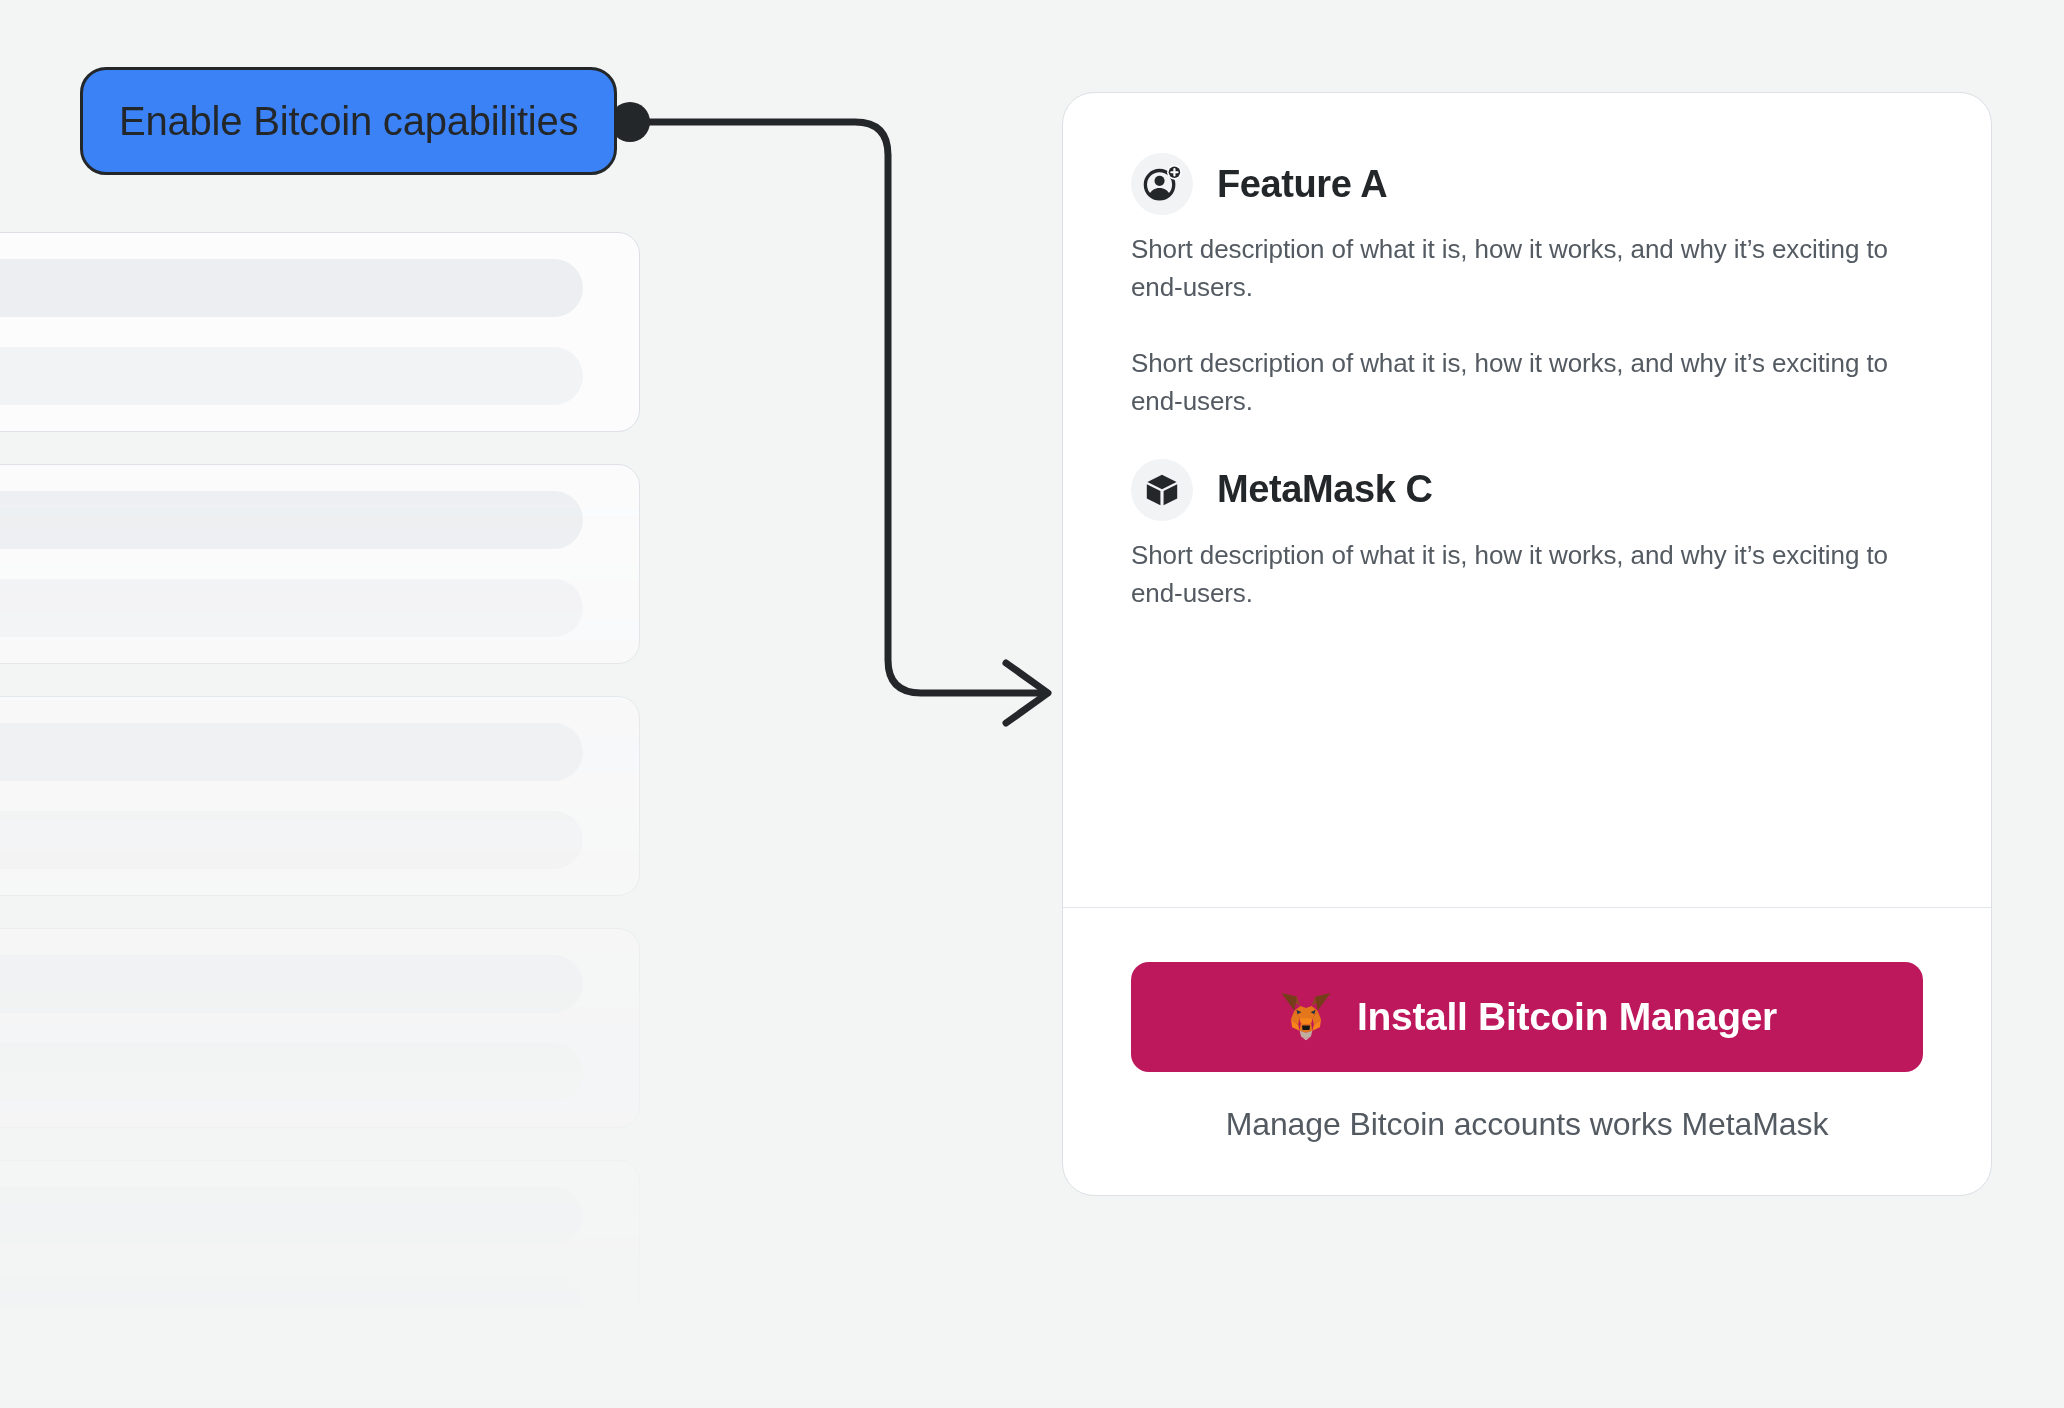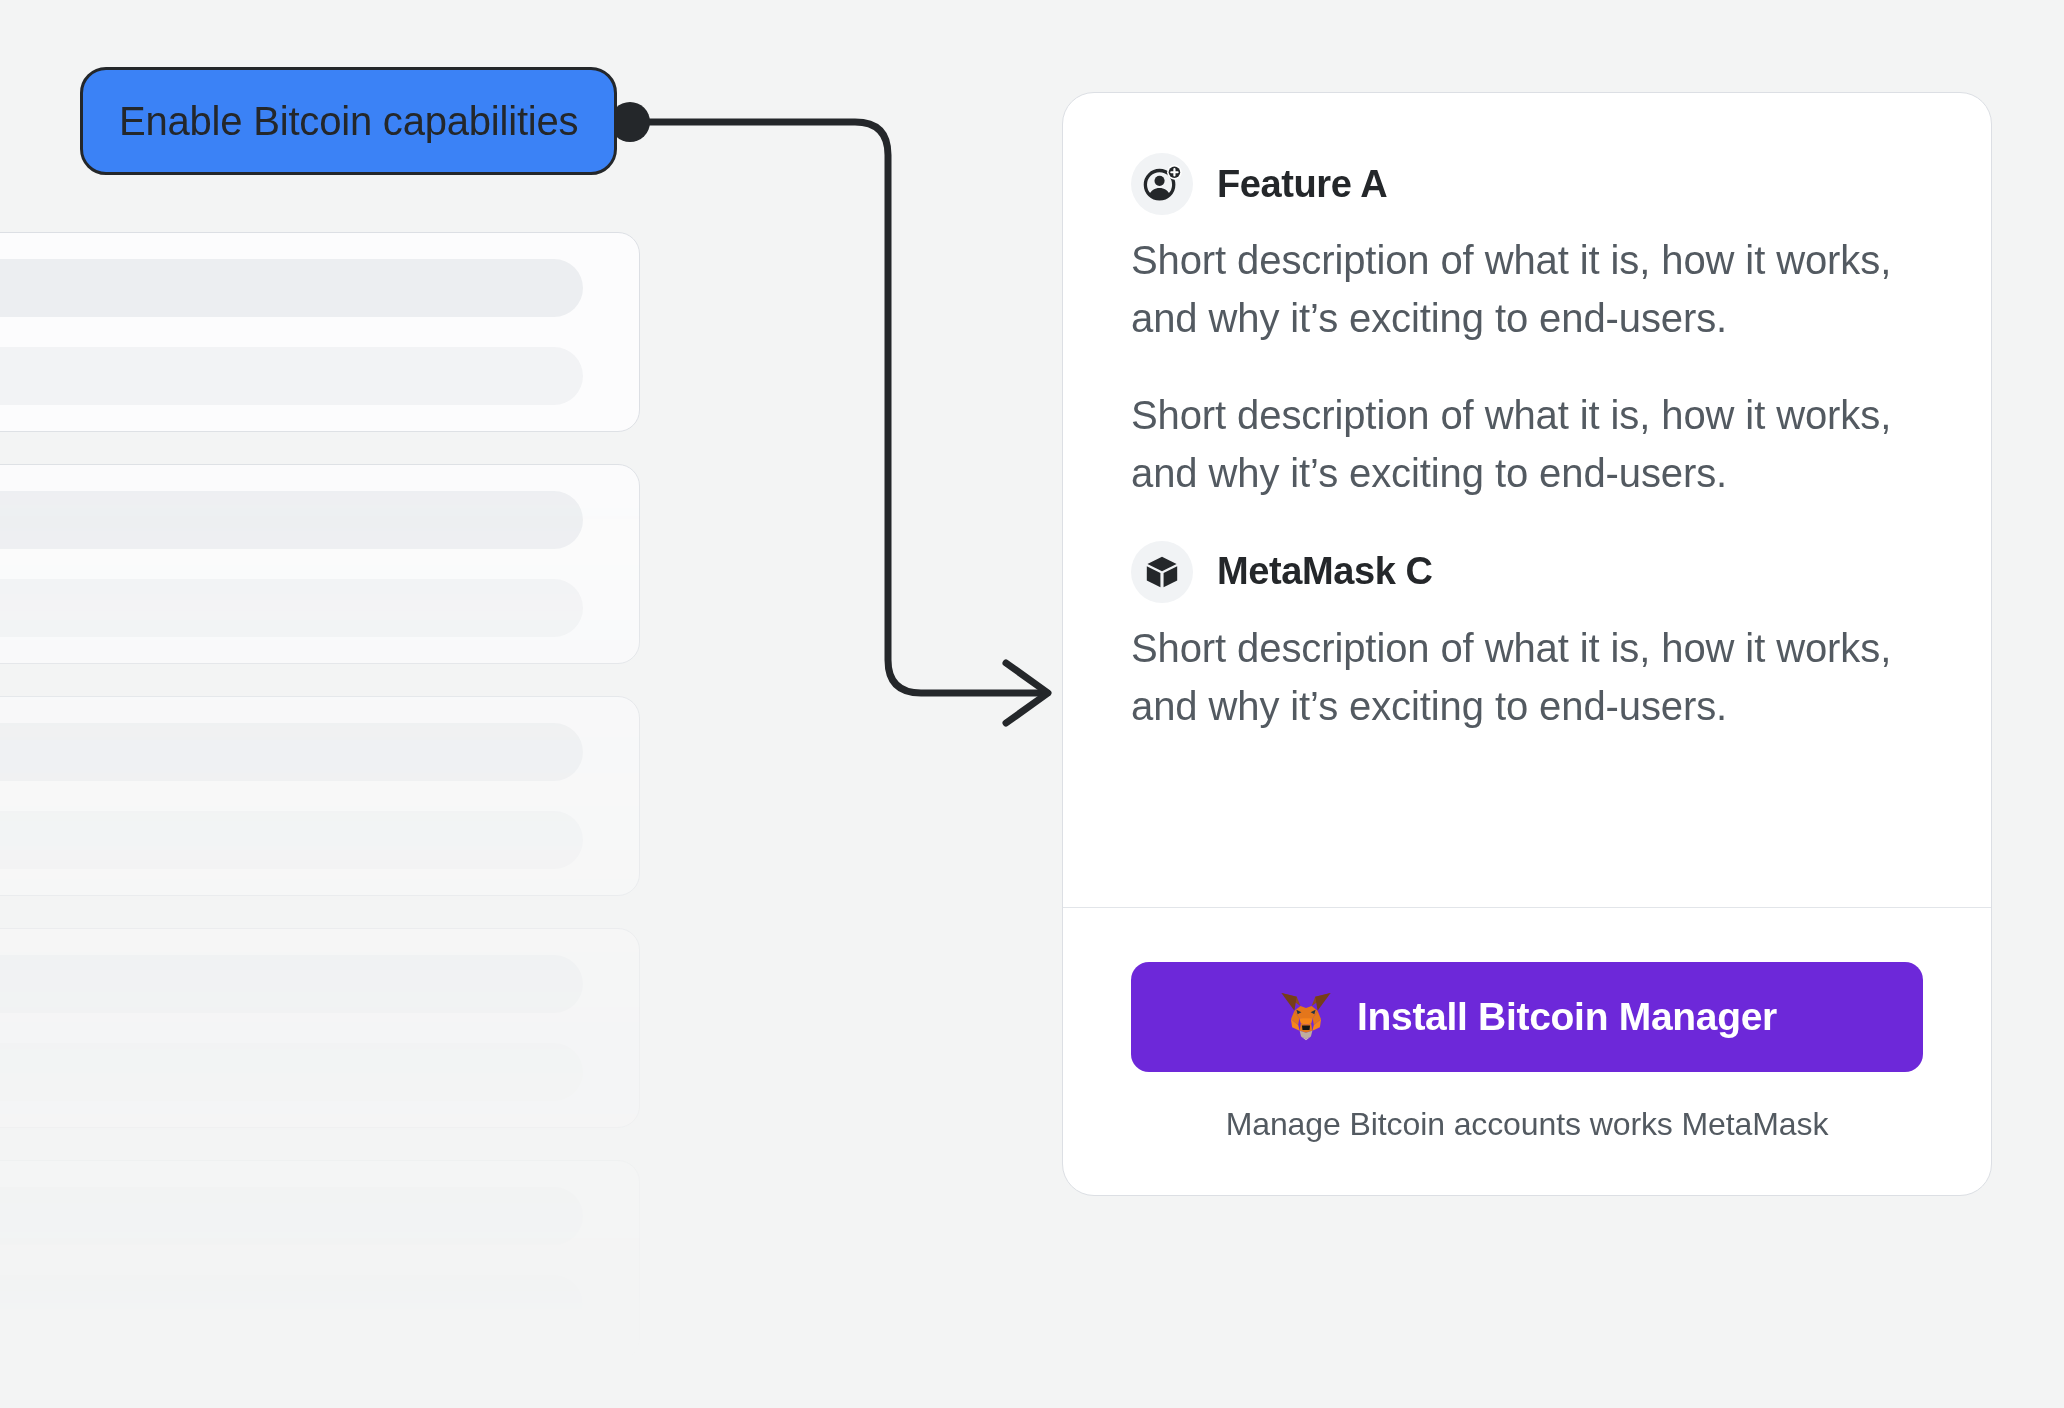--- a/index.html
+++ b/index.html
@@ -114,42 +114,42 @@
     justify-content: center;
   }
   .feature-icon-circle svg { display: block; }
   .feature-title {
     font-size: 38px;
     font-weight: bold;
     color: #24272a;
     letter-spacing: -0.4px;
   }
   .feature-desc {
-    font-size: 40px;
+    font-size: 26px;
     line-height: 1.46;
     color: #535a61;
     max-width: 800px;
     letter-spacing: -0.1px;
   }
 
   #card-divider {
     height: 1.5px;
     background: #e2e5e9;
     width: 100%;
     flex: 0 0 auto;
   }
 
   #install-section {
     padding: 54px 68px 52px 68px;
     flex: 0 0 auto;
   }
   #install-button {
     width: 100%;
     height: 110px;
-    background: #6d28d9;
+    background: #be185d;
     border: none;
     border-radius: 18px;
     display: flex;
     align-items: center;
     justify-content: center;
     gap: 22px;
     cursor: pointer;
   }
   #install-button .install-label {
     font-size: 39px;

